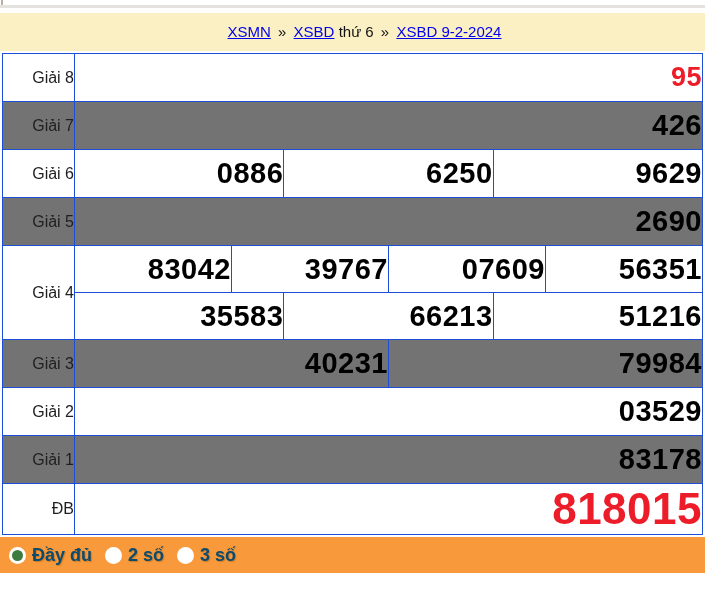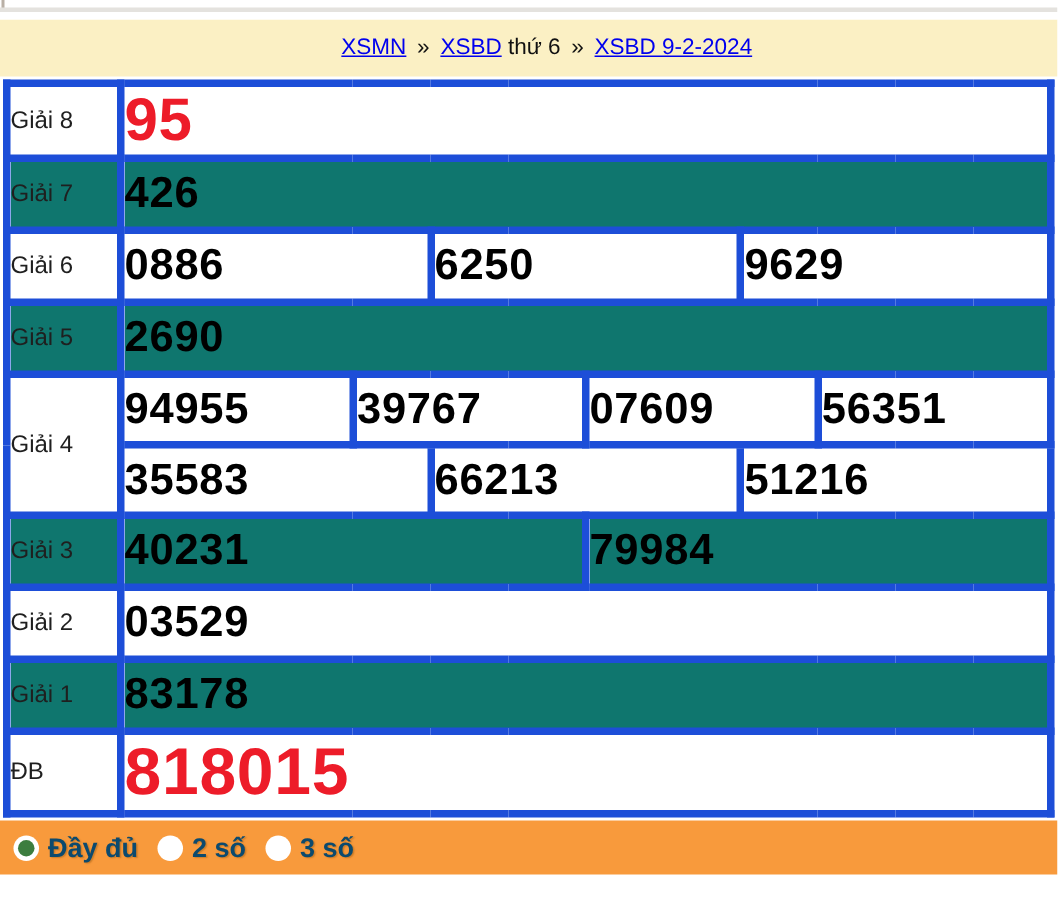--- a/index.html
+++ b/index.html
@@ -27,44 +27,44 @@
   .crumbs .sep{color:#111;padding:0 3px;}
 
   
   table.results{
     border-collapse:collapse;
     table-layout:fixed;
     width:701px;
     margin:2px 2px 0 2px;
   }
   table.results td{
-    border:5px solid #1d4ed8;
-    text-align:left;
+    border:1px solid #1d4ed8;
+    text-align:right;
     vertical-align:middle;
     padding:0;
     overflow:hidden;
   }
   td.lbl{
     width:71px;
     font-size:16px;
     color:#1f1f1f;
     font-weight:400;
   }
   .num{
     font-weight:bold;
     color:#000;
     font-size:29px;
     letter-spacing:0.5px;
   }
   .row-h{height:48px;}
   .row-h4{height:47px;}
-  tr.alt td{background:#0f766e;}
+  tr.alt td{background:#737373;}
   tr.wht td{background:#ffffff;}
   .red{color:#ed1c29;}
-  .sz-g8{font-size:40px;}
+  .sz-g8{font-size:27px;}
   .sz-db{font-size:44px;}
 
   
   .optbar{
     margin-top:2px;
     height:36px;
     background:#f89a3c;
     display:flex;
     align-items:center;
     padding-left:9px;
@@ -122,21 +122,21 @@
     <td colspan="4" class="num">0886</td>
     <td colspan="4" class="num">6250</td>
     <td colspan="4" class="num">9629</td>
   </tr>
   <tr class="alt row-h">
     <td class="lbl">Giải 5</td>
     <td colspan="12" class="num">2690</td>
   </tr>
   <tr class="wht row-h4">
     <td class="lbl" rowspan="2">Giải 4</td>
-    <td colspan="3" class="num">94955</td>
+    <td colspan="3" class="num">83042</td>
     <td colspan="3" class="num">39767</td>
     <td colspan="3" class="num">07609</td>
     <td colspan="3" class="num">56351</td>
   </tr>
   <tr class="wht row-h4">
     <td colspan="4" class="num">35583</td>
     <td colspan="4" class="num">66213</td>
     <td colspan="4" class="num">51216</td>
   </tr>
   <tr class="alt row-h">

